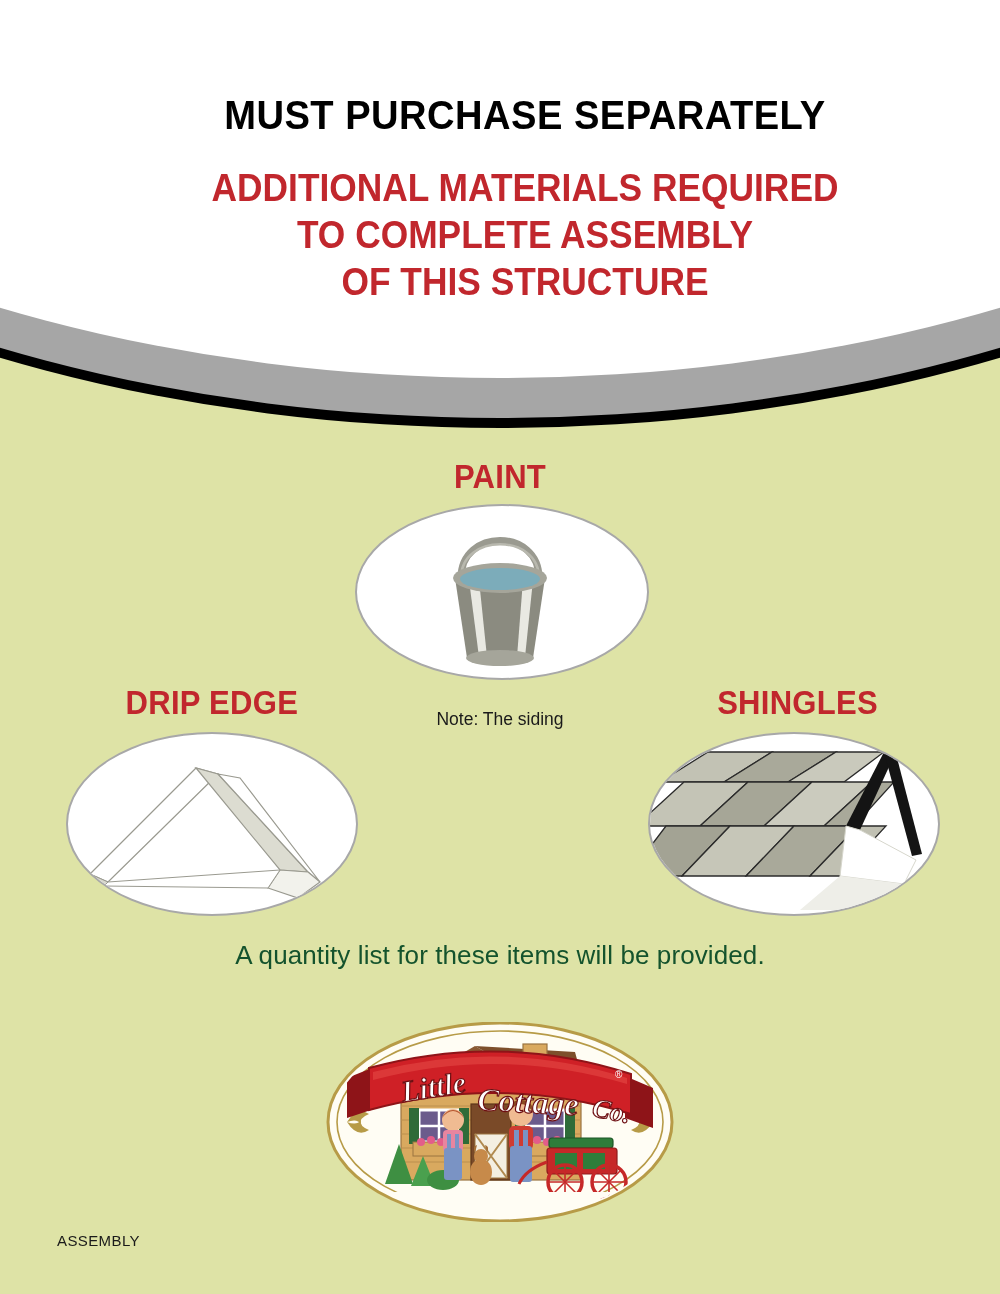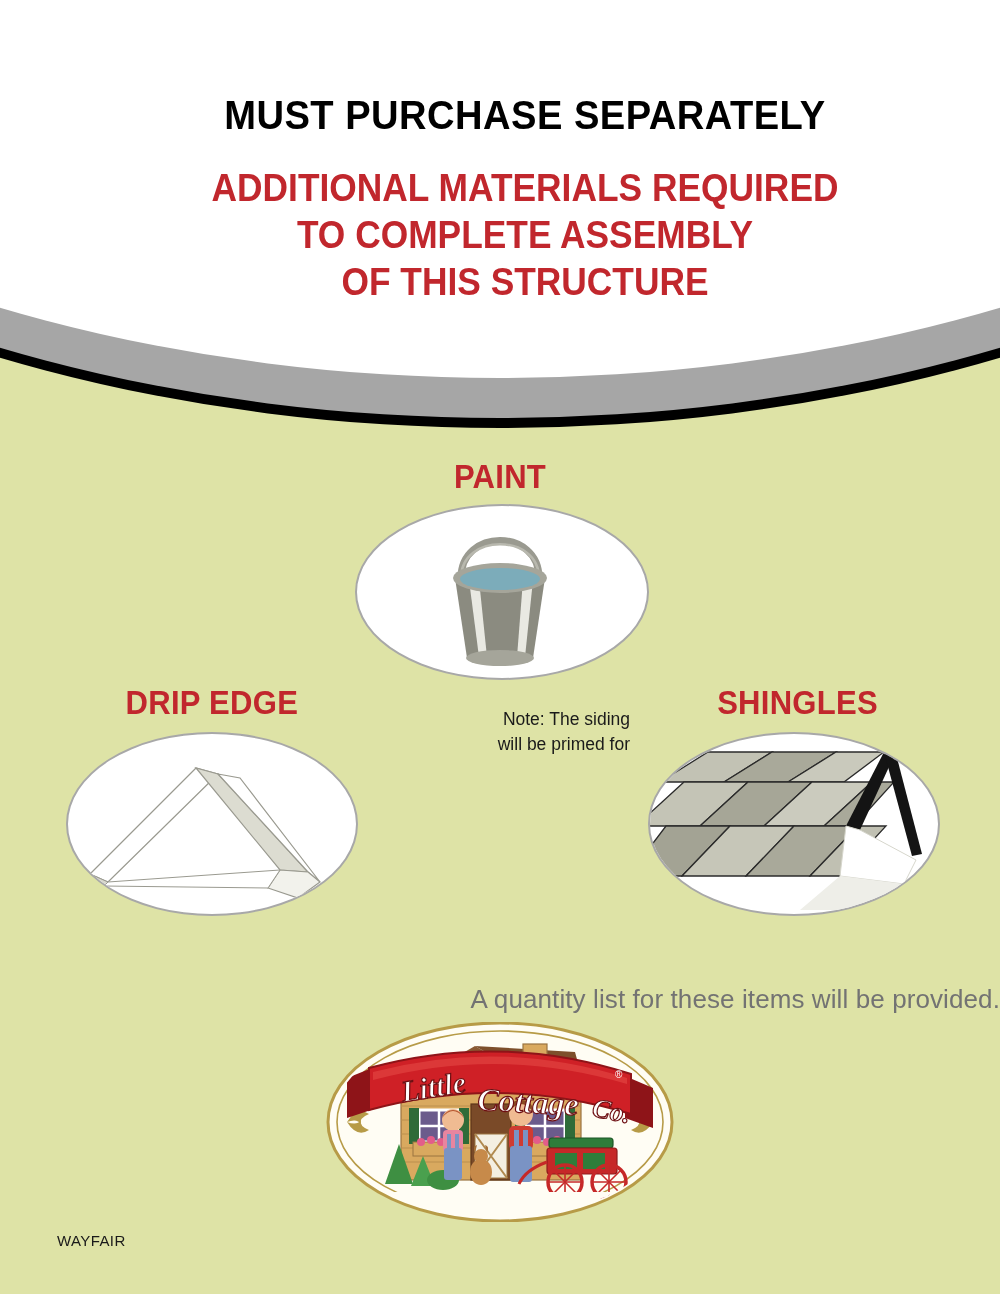--- a/index.html
+++ b/index.html
@@ -85,21 +85,21 @@
     left: 355px;
     top: 504px;
     width: 290px;
     height: 172px;
   }
   .note-text {
     position: absolute;
     left: 370px;
     top: 707px;
     width: 260px;
-    text-align: right;
+    text-align: center;
     font-size: 17.5px;
     line-height: 1.42;
     color: #1a1a1a;
   }
 
   
   #drip-label {
     left: 120px;
     top: 684px;
   }
@@ -119,24 +119,24 @@
     left: 648px;
     top: 732px;
     width: 288px;
     height: 180px;
   }
 
   
   .quantity-note {
     position: absolute;
     left: 0; right: 0;
-    top: 984px;
-    text-align: right;
+    top: 940px;
+    text-align: center;
     font-size: 26px;
-    color: #737373;
+    color: #14532d;
     letter-spacing: 0.1px;
   }
 
   
   .logo {
     position: absolute;
     left: 325px;
     top: 1022px;
     width: 350px;
     height: 200px;
@@ -189,21 +189,20 @@
 
     <ellipse cx="143" cy="72" rx="47" ry="15" fill="#a5a59a"></ellipse>
     <ellipse cx="143" cy="73" rx="40" ry="11" fill="#7cacba"></ellipse>
 
     <ellipse cx="143" cy="152" rx="34" ry="8" fill="#a5a59a"></ellipse>
   </svg>
 </div>
 
 <div class="note-text">
   <div>Note: The siding</div>
-  <div>will be primed for</div>
 </div>
 
 <div class="section-label" id="drip-label">DRIP EDGE</div>
 
 <div class="oval" id="drip-oval">
   <svg width="284" height="176" viewBox="0 0 284 176" xmlns="http://www.w3.org/2000/svg">
 
     <polygon points="22,140 128,34 150,40 40,148" fill="#ffffff" stroke="#9a9a90" stroke-width="1.2"></polygon>
 
     <polygon points="22,140 40,148 36,152 22,146" fill="#d8d8ce" stroke="#9a9a90" stroke-width="1"></polygon>
@@ -374,13 +373,13 @@
 
         <text x="78" y="80" font-family="'Liberation Serif', serif" font-size="30" font-weight="700" font-style="italic" fill="#ffffff" stroke="#6e0f12" stroke-width="1.2" transform="rotate(-9 78 80)">Little</text>
         <text x="152" y="88" font-family="'Liberation Serif', serif" font-size="32" font-weight="700" font-style="italic" fill="#ffffff" stroke="#6e0f12" stroke-width="1.2" transform="rotate(3 152 88)">Cottage</text>
         <text x="266" y="94" font-family="'Liberation Serif', serif" font-size="27" font-weight="700" font-style="italic" fill="#ffffff" stroke="#6e0f12" stroke-width="1.2" transform="rotate(11 266 94)">Co.</text>
         <text x="290" y="56" font-family="'Liberation Sans', sans-serif" font-size="10" fill="#ffffff">®</text>
       </g>
     </g>
   </svg>
 </div>
 
-<div class="watermark">WAYFAIR</div>
+<div class="watermark">ASSEMBLY</div>
 
 </body></html>

